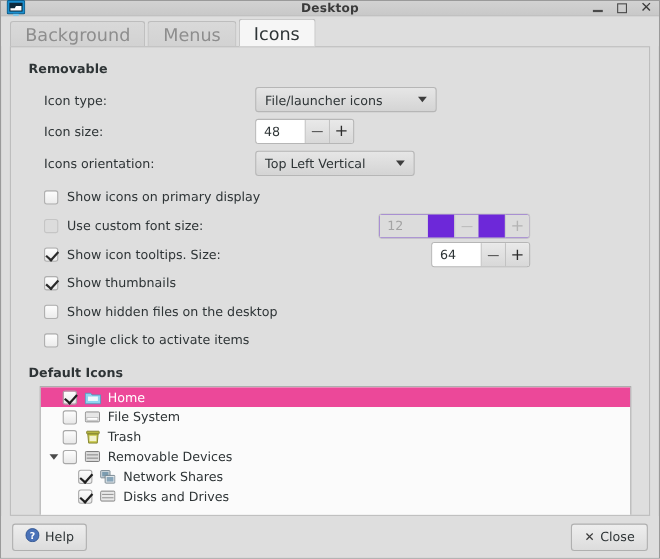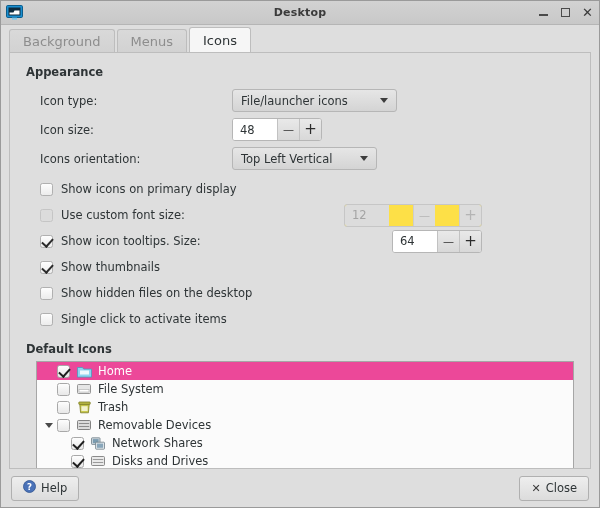--- a/index.html
+++ b/index.html
@@ -17,21 +17,21 @@
     width: 600px; height: 508px;
     background: #dedede;
     border: 1px solid #9a9a9a;
     display: flex;
     flex-direction: column;
     position: relative;
   }
 
   
   .titlebar {
-    height: 24px;
+    height: 14px;
     background: linear-gradient(to bottom, #d2d2d2 0%, #c8c8c8 100%);
     border-bottom: 1px solid #b5b5b5;
     display: flex;
     align-items: center;
     position: relative;
     flex: none;
   }
   .title-text {
     position: absolute;
     left: 0; right: 0;
@@ -73,21 +73,21 @@
     height: 27px;
     padding-left: 8px;
     background: #dedede;
     flex: none;
     position: relative;
   }
   .tab {
     height: 23px;
     padding: 0 13px;
     display: flex; align-items: center;
-    font-size: 13px;
+    font-size: 16px;
     color: #8d8d8d;
     background: linear-gradient(to bottom, #d9d9d9, #d2d2d2);
     border: 1px solid #bdbdbd;
     border-bottom: none;
     border-top-left-radius: 3px;
     border-top-right-radius: 3px;
     margin-right: 2px;
     position: relative;
     cursor: default;
   }
@@ -176,21 +176,21 @@
   .spin-btn {
     width: 22px;
     background: linear-gradient(to bottom, #e9e9e9, #d8d8d8);
     border-left: 1px solid #c2c2c2;
     display: flex; align-items: center; justify-content: center;
     font-size: 14px;
     color: #2c2c2c;
     cursor: default;
     line-height: 1;
   }
-  .spin.disabled { background: #fde047; border-color: #c6c6c6; gap: 24px; }
+  .spin.disabled { background: #6d28d9; border-color: #c6c6c6; gap: 24px; }
   .spin.disabled .spin-val { background: #dcdcdc; color: #a4a4a4; }
   .spin.disabled .spin-btn { background: #dcdcdc; color: #b4b4b4; border-left-color: #cdcdcd; }
   .spin-minus::before { content: "—"; font-size: 11px; }
   .spin-plus::before { content: "+"; font-size: 15px; }
 
   
   .chk-row {
     display: flex;
     align-items: center;
     height: 22px;
@@ -351,21 +351,21 @@
     <div class="tab">
       <span>Menus</span>
     </div>
     <div class="tab active">
       <span>Icons</span>
     </div>
   </div>
 
   <div class="panel">
 
-    <div class="section-title">Appearance</div>
+    <div class="section-title">Removable</div>
 
     <div class="row">
       <div class="row-label">Icon type:</div>
       <div class="combo combo-icontype">
         <span class="combo-label">File/launcher icons</span>
         <span class="combo-arrow"></span>
       </div>
     </div>
 
     <div class="row">

